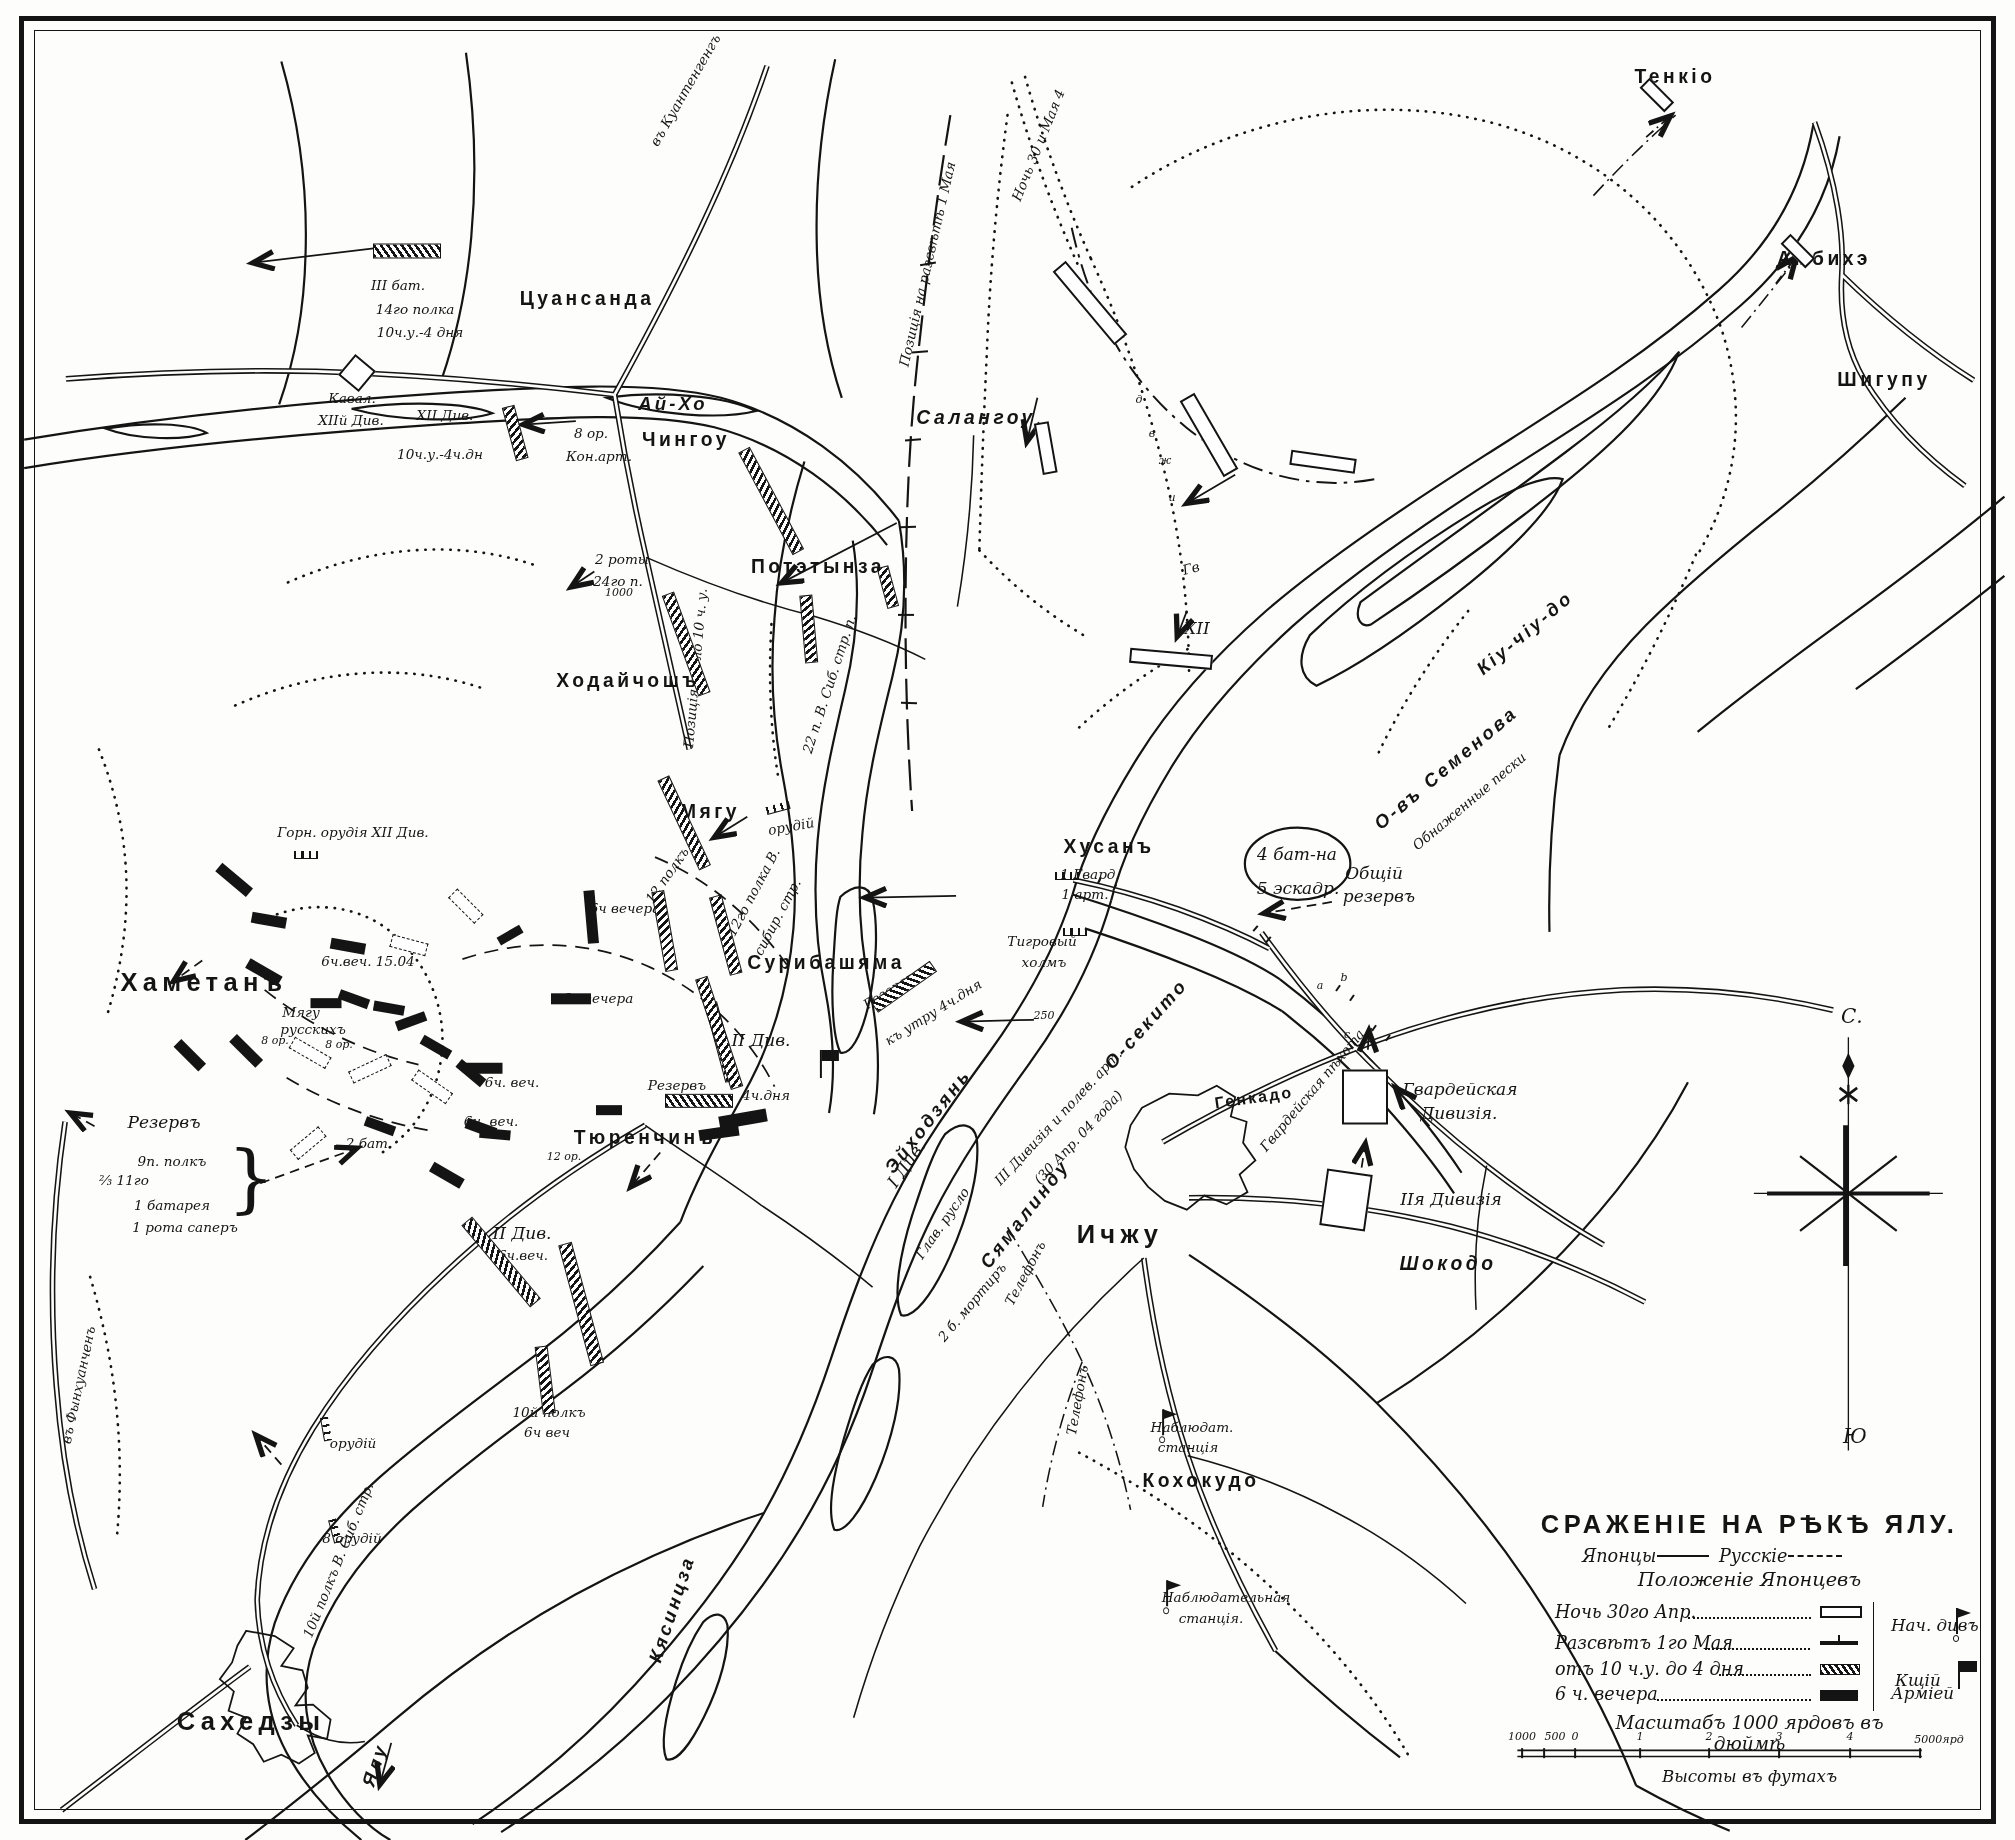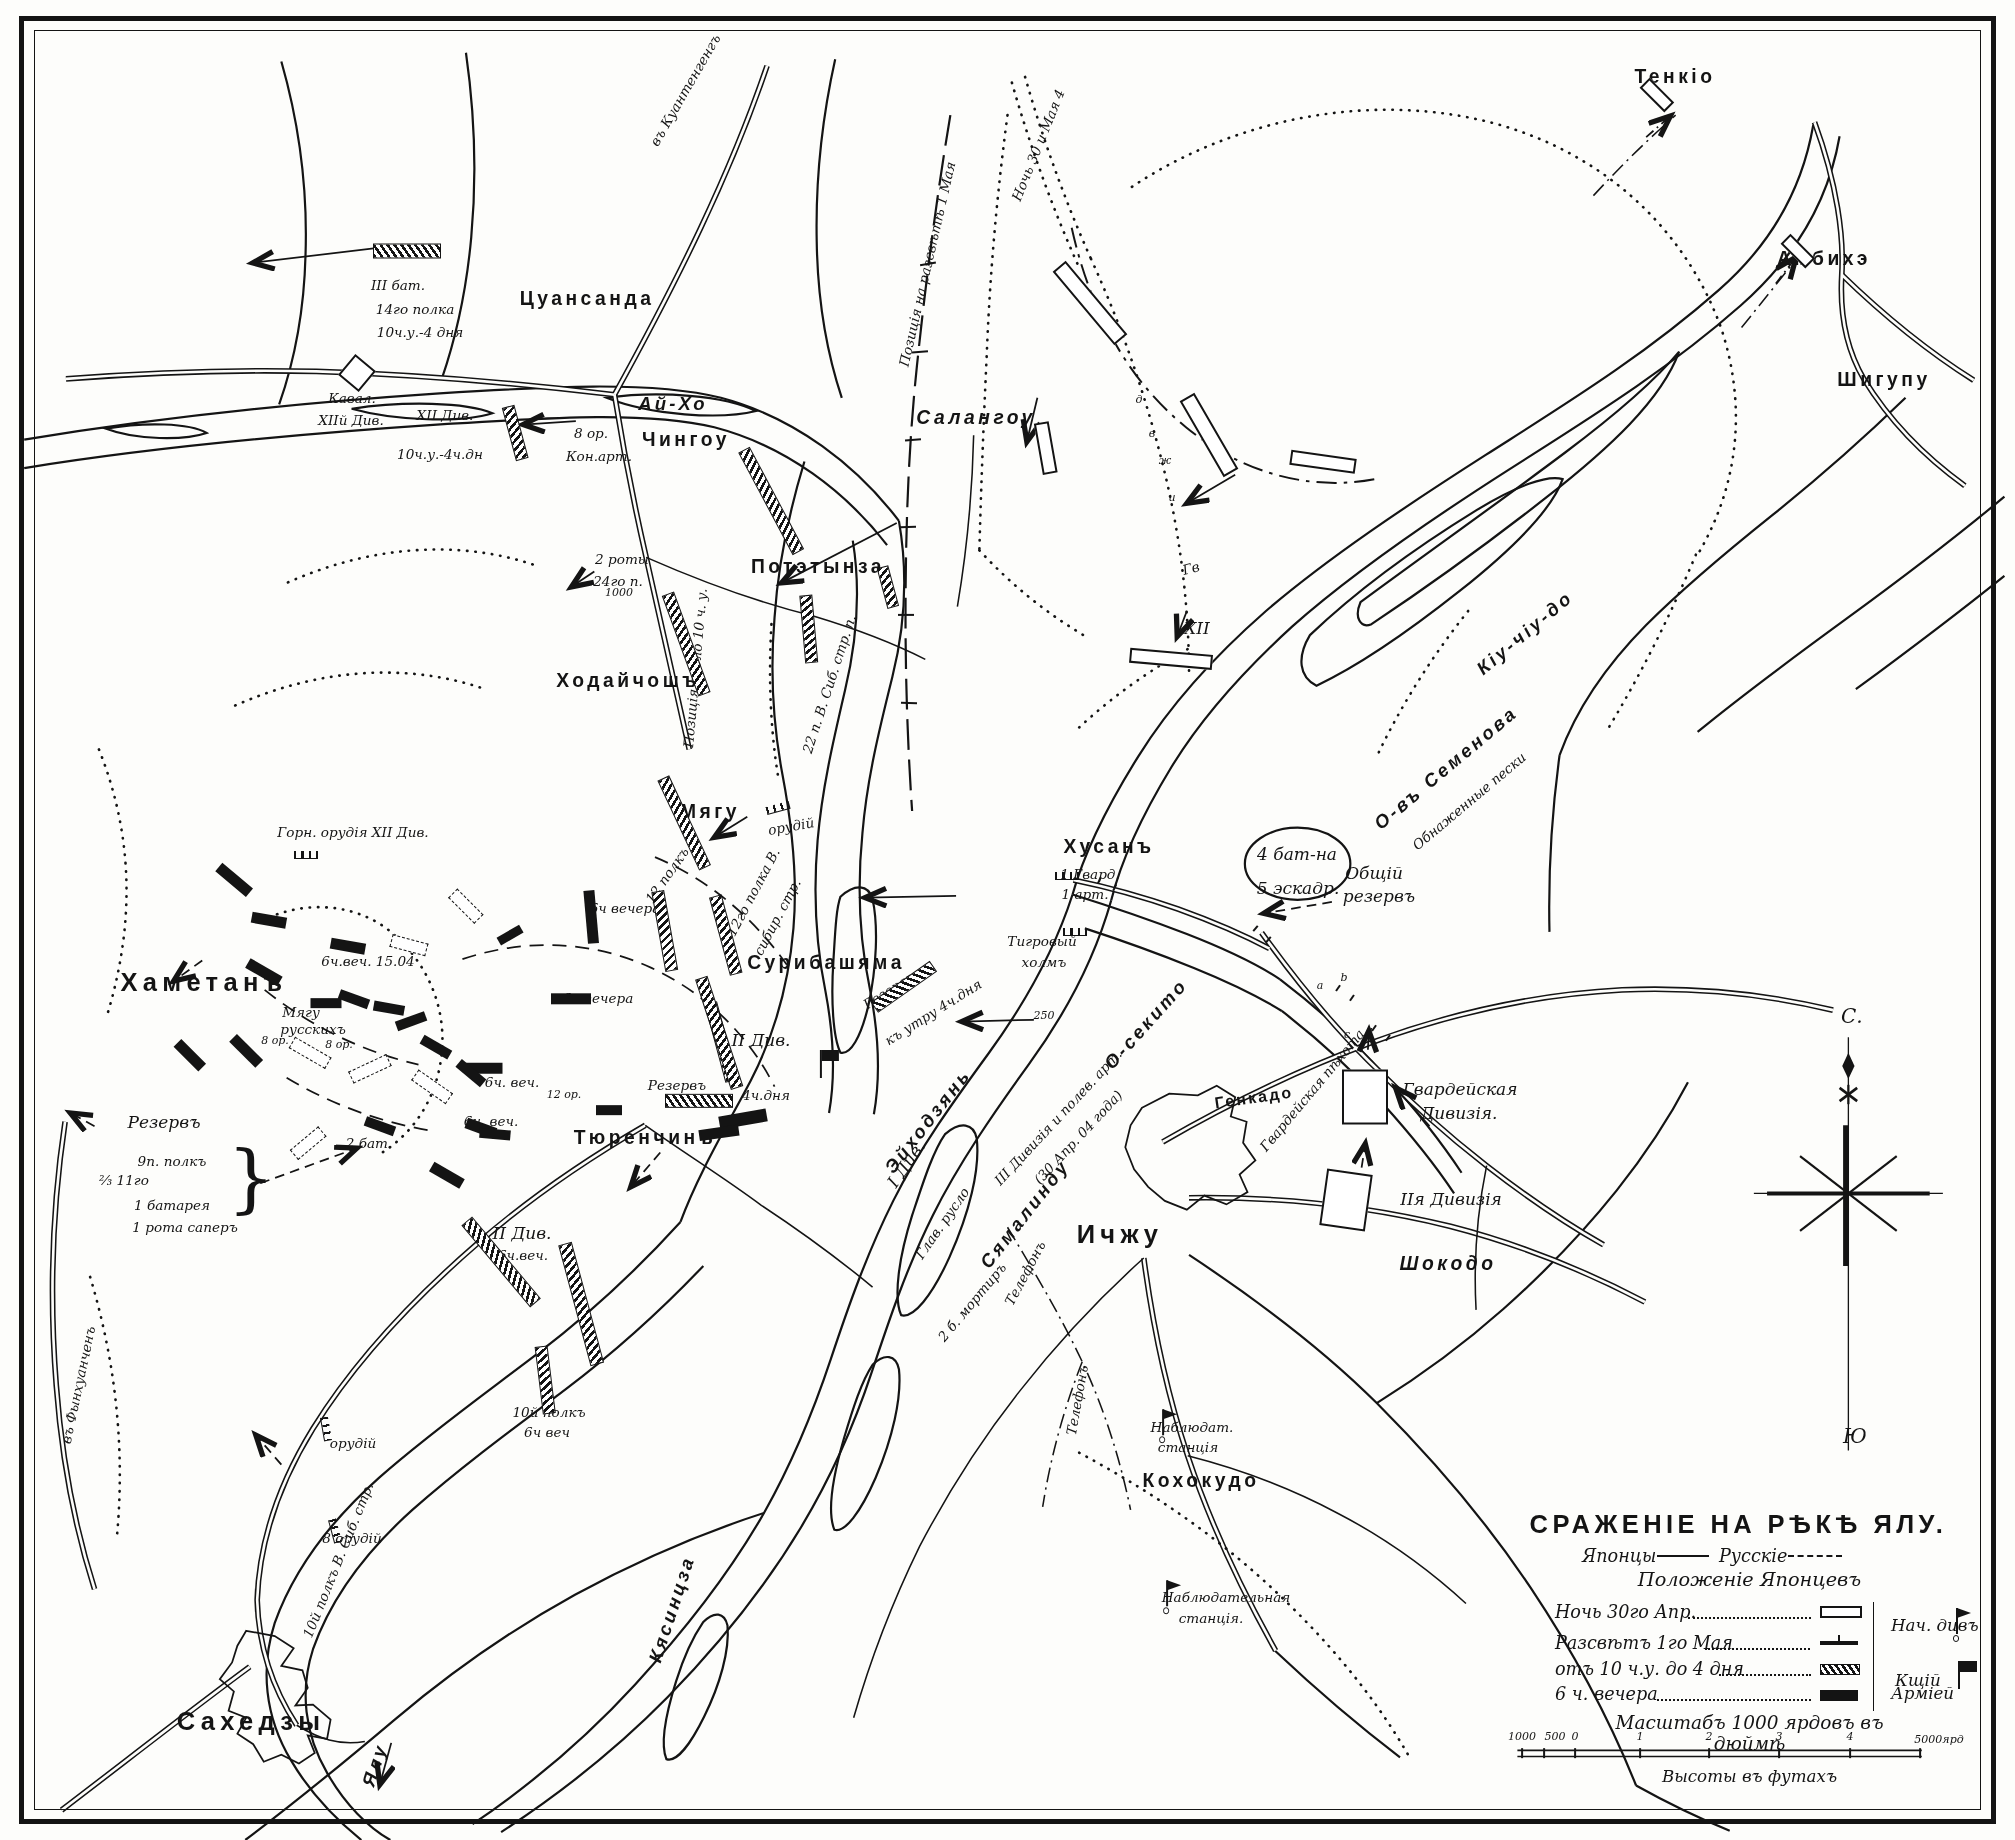--- a/index.html
+++ b/index.html
@@ -29,21 +29,21 @@
   .u-br{border-left:2.2px solid #141414;border-right:2.2px solid #141414;}
   .u-di{border:2.2px solid #141414;background:#fff;}
   .u-fs{width:2.2px;height:28px;background:#141414;}
   .u-fs::before{content:"";position:absolute;left:1.8px;top:0;width:17.6px;height:11.4px;background:#141414;}
   .u-fo{width:1.8px;height:25.5px;background:#141414;}
   .u-fo::before{content:"";position:absolute;left:1.3px;top:0;border-top:5.3px solid transparent;border-bottom:5.3px solid transparent;border-left:14px solid #141414;}
   .u-fo::after{content:"";position:absolute;left:-3.5px;bottom:-8px;width:4.8px;height:4.8px;border:1.8px solid #141414;border-radius:50%;background:#fff;}
   .u-bt{width:24px;height:7px;border-bottom:1.8px solid #141414;background:repeating-linear-gradient(90deg,#141414 0 2.2px,transparent 2.2px 7.5px);}
   
   #legend{position:absolute;left:1512px;top:1506px;width:470px;height:286px;}
-  .leg-title{position:absolute;left:17.6px;top:3.5px;width:440px;text-align:left;
+  .leg-title{position:absolute;left:17.6px;top:3.5px;width:440px;text-align:center;
              font:600 25.5px "Liberation Sans",sans-serif;letter-spacing:4.4px;}
   .leg-side{position:absolute;font:italic 17.6px "DejaVu Serif",serif;}
   .leg-line{position:absolute;height:0;border-top:2.6px solid #141414;}
   .leg-line.dashed{border-top-style:dashed;}
   .leg-sub{position:absolute;left:66px;top:62px;width:343px;text-align:center;font:italic 19.3px "DejaVu Serif",serif;}
   .leg-row-label{position:absolute;font:italic 17.6px "DejaVu Serif",serif;}
   .leg-dots{position:absolute;height:0;border-bottom:2.2px dotted #141414;}
   .leg-sym{position:absolute;width:38px;}
   .ls-hollow{height:8px;border:2.2px solid #141414;background:#fff;}
   .ls-tick{height:4px;background:#141414;position:relative;}
@@ -312,21 +312,21 @@
       <div class="lbl script" style="left: 353px; top: 832px; transform: translate(-50%, -50%) rotate(0deg);">Горн. орудія XII Див.</div>
       <div class="lbl script" style="left: 368px; top: 961px; transform: translate(-50%, -50%) rotate(0deg);">6ч.веч. 15.04</div>
       <div class="lbl script" style="left: 301px; top: 1012px; transform: translate(-50%, -50%) rotate(0deg);">Мягу</div>
       <div class="lbl script" style="left: 313px; top: 1029px; transform: translate(-50%, -50%) rotate(0deg);">русскихъ</div>
       <div class="lbl tiny" style="left: 275px; top: 1040px; transform: translate(-50%, -50%) rotate(0deg);">8 ор.</div>
       <div class="lbl tiny" style="left: 339px; top: 1044px; transform: translate(-50%, -50%) rotate(0deg);">8 ор.</div>
       <div class="lbl script" style="left: 625px; top: 908px; transform: translate(-50%, -50%) rotate(0deg);">6ч вечера</div>
       <div class="lbl script" style="left: 598px; top: 998px; transform: translate(-50%, -50%) rotate(0deg);">6ч вечера</div>
       <div class="lbl script" style="left: 512px; top: 1082px; transform: translate(-50%, -50%) rotate(0deg);">6ч. веч.</div>
       <div class="lbl script" style="left: 491px; top: 1121px; transform: translate(-50%, -50%) rotate(0deg);">6ч. веч.</div>
-      <div class="lbl tiny" style="left: 564px; top: 1094px; transform: translate(-50%, -50%) rotate(0deg);">12 ор.</div>
+      <div class="lbl tiny" style="left: 564px; top: 1156px; transform: translate(-50%, -50%) rotate(0deg);">12 ор.</div>
       <div class="lbl script" style="left: 677px; top: 1085px; transform: translate(-50%, -50%) rotate(0deg);">Резервъ</div>
       <div class="lbl script" style="left: 766px; top: 1095px; transform: translate(-50%, -50%) rotate(0deg);">4ч.дня</div>
       <div class="lbl scriptbig" style="left: 761px; top: 1040px; transform: translate(-50%, -50%) rotate(0deg);">II Див.</div>
       <div class="lbl scriptbig" style="left: 522px; top: 1233px; transform: translate(-50%, -50%) rotate(0deg);">II Див.</div>
       <div class="lbl script" style="left: 523px; top: 1255px; transform: translate(-50%, -50%) rotate(0deg);">6ч.веч.</div>
       <div class="lbl script" style="left: 549px; top: 1412px; transform: translate(-50%, -50%) rotate(0deg);">10й полкъ</div>
       <div class="lbl script" style="left: 547px; top: 1432px; transform: translate(-50%, -50%) rotate(0deg);">6ч веч</div>
       <div class="lbl scriptbig" style="left: 164px; top: 1122px; transform: translate(-50%, -50%) rotate(0deg);">Резервъ</div>
       <div class="lbl script" style="left: 172px; top: 1161px; transform: translate(-50%, -50%) rotate(0deg);">9п. полкъ</div>
       <div class="lbl script" style="left: 124px; top: 1180px; transform: translate(-50%, -50%) rotate(0deg);">⅔ 11го</div>

